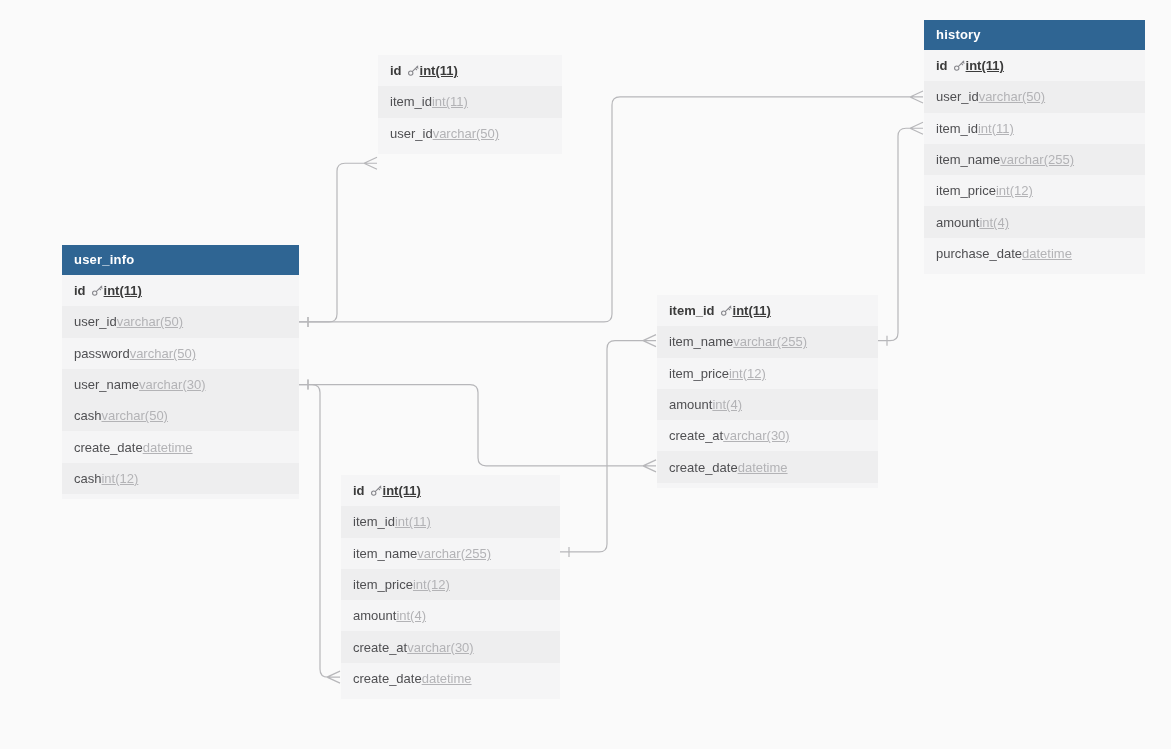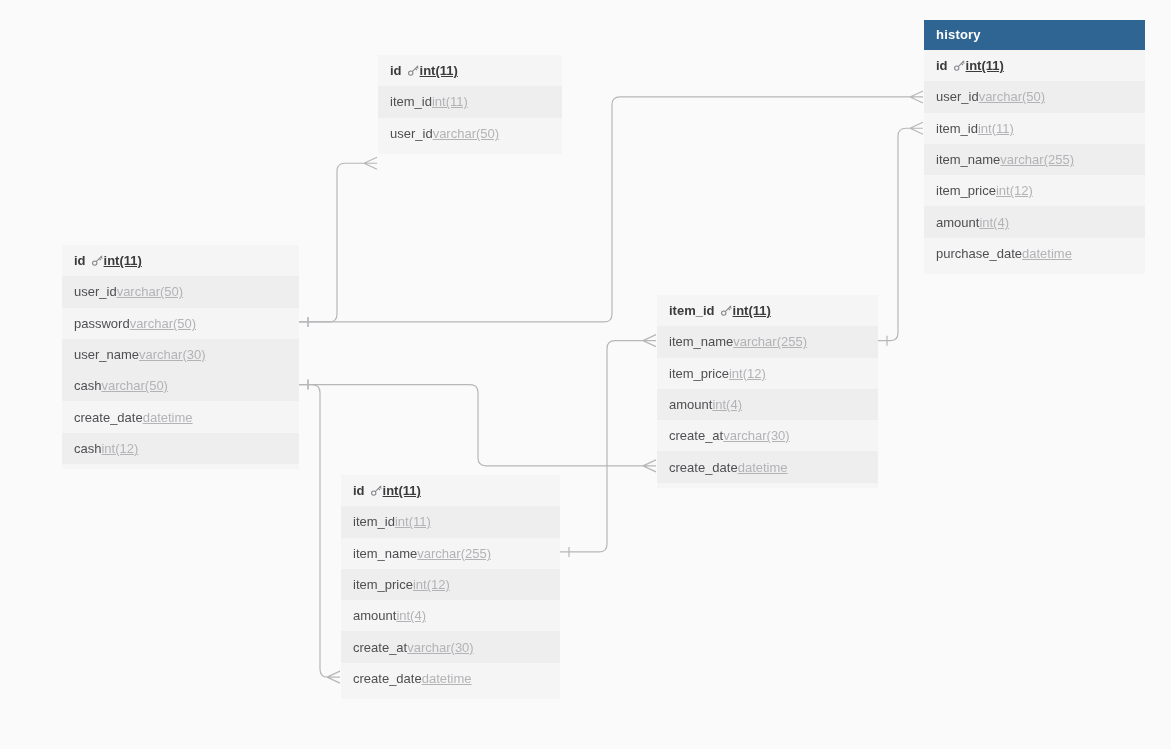--- a/index.html
+++ b/index.html
@@ -149,20 +149,21 @@
           <span class="ftype">int(4)</span>
         </div>
         <div class="field-row">
           <span class="fname">
             <span>purchase_date</span>
           </span>
           <span class="ftype">datetime</span>
         </div>
       </div>
       <div class="db-table" style="left: 62px; top: 245px; width: 237px;">
+        <div class="thead"><span>user_info</span></div>
         <div class="field-row pk">
           <span class="fname">
             <span>id</span>
             <svg class="key-ic" viewBox="0 0 16 16">
               <g fill="none" stroke="#85858a" stroke-width="1.3" stroke-linecap="round">
                 <circle cx="4.6" cy="11.2" r="2.7"></circle>
                 <path d="M6.7 9.2 L13.3 2.6"></path>
                 <path d="M10.3 5.5 L11.9 7.1"></path>
                 <path d="M12.1 3.7 L13.6 5.2"></path>
               </g>

